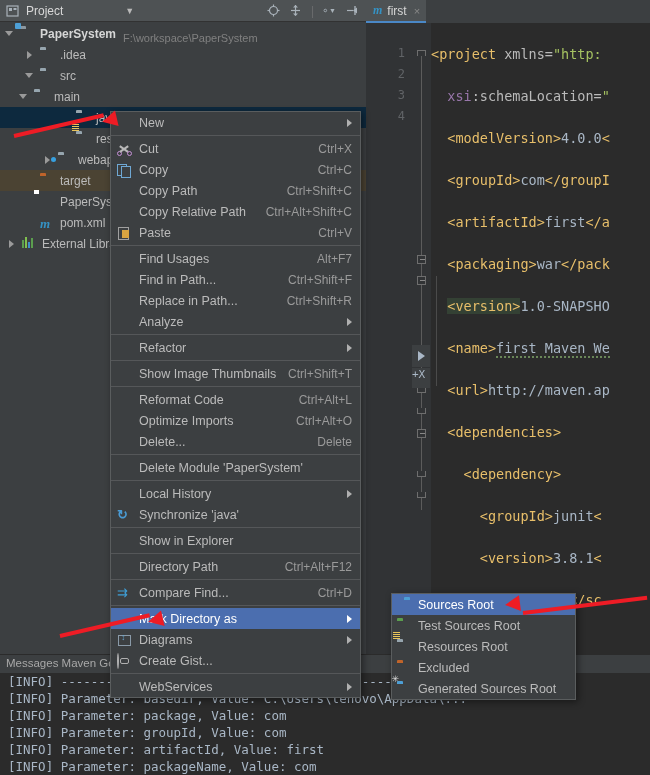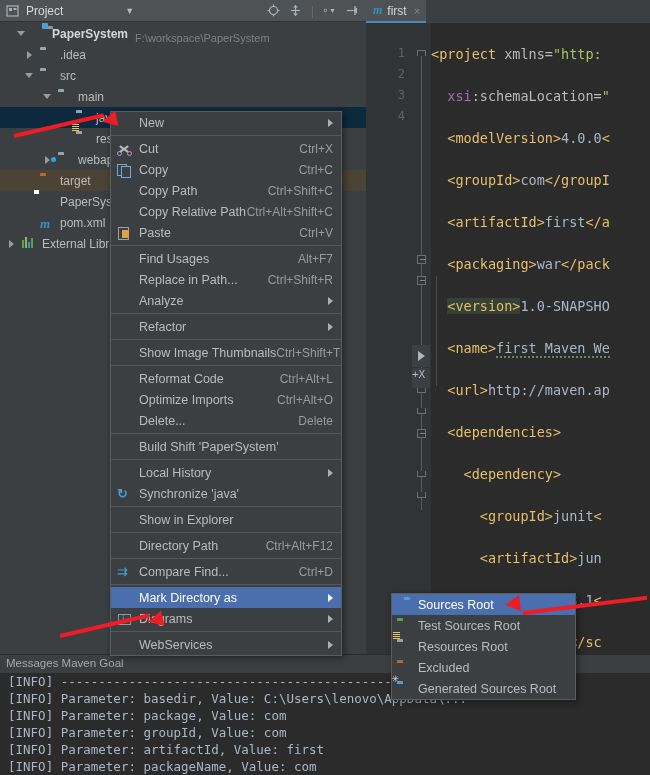--- a/index.html
+++ b/index.html
@@ -89,21 +89,21 @@
 
   
   #messages { position:absolute; left:0; top:654px; width:650px; height:121px; background:#3c3f41; }
   #msg-tabbar { position:absolute; left:0; top:0; width:650px; height:19px; background:#3c3f41; border-top:1px solid #2b2b2b; }
   #msg-tabbar .mtab { position:absolute; left:6px; top:2px; font-size:11.5px; color:#a8a8a8; }
   #msg-body { position:absolute; left:0; top:19px; width:650px; height:102px; background:#2b2b2b;
     font-family:"DejaVu Sans Mono", monospace; font-size:12.5px; line-height:17px; color:#a9b7c6; overflow:hidden; padding-left:8px; }
   #msg-body .mline { white-space:pre; height:17px; }
 
   
-  #ctx-menu { position:absolute; left:110px; top:111px; width:232px; background:#3c3f41;
+  #ctx-menu { position:absolute; left:110px; top:111px; width:251px; background:#3c3f41;
     border:1px solid #5a5d5e; box-shadow:2px 2px 7px rgba(0,0,0,.45); z-index:50; }
   .mi { position:relative; height:21px; display:flex; align-items:center; font-size:12.5px; color:#bbbbbb; padding-left:28px; padding-right:8px; }
   .mi.hl2 { background:#4b6eaf; color:#ffffff;text-align:center; }
   .mi .mlabel { flex:0 0 auto; }
   .mi .mshort { margin-left:auto; color:#9a9a9a; font-size:12px; }
   .mi .marrow { margin-left:auto; width:0; height:0; border-left:5px solid #b0b0b0;
      border-top:4px solid transparent; border-bottom:4px solid transparent; }
   .mi.hl2 .marrow { border-left-color:#ffffff; }
   .mi .micon { position:absolute; left:6px; top:4px; width:15px; height:14px; }
   .msep { height:1px; background:#555759; margin:2px 0; }
@@ -189,42 +189,42 @@
             <line x1="10" y1="2" x2="10" y2="11" stroke="#a9b2ba" stroke-width="1.4"></line>
             <polygon points="8,6.5 12,3.5 12,9.5" fill="#a9b2ba"></polygon>
             <line x1="2" y1="6.5" x2="8" y2="6.5" stroke="#a9b2ba" stroke-width="1.2"></line>
           </svg>
         </span>
       </span>
     </div>
 
     <div id="project-tree">
 
-      <div class="tree-row" style="padding-left:16px;text-align:right;">
+      <div class="tree-row" style="padding-left:4px;">
         <span class="twisty down"></span>
         <span class="nodeicon" style="margin-left:5px;">
           <span class="folder dark"><span class="badge-src"></span></span>
         </span>
         <span class="proj-name">PaperSystem</span>
         <span class="proj-path">F:\workspace\PaperSystem</span>
       </div>
 
       <div class="tree-row" style="padding-left:24px;">
         <span class="twisty right"></span>
         <span class="nodeicon" style="margin-left:5px;"><span class="folder"></span></span>
         <span>.idea</span>
       </div>
 
       <div class="tree-row" style="padding-left:24px;">
         <span class="twisty down"></span>
         <span class="nodeicon" style="margin-left:5px;"><span class="folder"></span></span>
         <span>src</span>
       </div>
 
-      <div class="tree-row" style="padding-left:42px;">
+      <div class="tree-row" style="padding-left:18px;">
         <span class="twisty down"></span>
         <span class="nodeicon" style="margin-left:5px;"><span class="folder"></span></span>
         <span>main</span>
       </div>
 
       <div class="tree-row selected" style="padding-left:60px;">
         <span class="twisty"></span>
         <span class="nodeicon" style="margin-left:5px;"><span class="folder"></span></span>
         <span>java</span>
       </div>
@@ -321,21 +321,20 @@
 <div class="ln">  <span class="tg">&lt;modelVersion&gt;</span><span class="txt">4.0.0</span><span class="tg">&lt;</span></div>
 <div class="ln">  <span class="tg">&lt;groupId&gt;</span><span class="txt">com</span><span class="tg">&lt;/groupI</span></div>
 <div class="ln">  <span class="tg">&lt;artifactId&gt;</span><span class="txt">first</span><span class="tg">&lt;/a</span></div>
 <div class="ln">  <span class="tg">&lt;packaging&gt;</span><span class="txt">war</span><span class="tg">&lt;/pack</span></div>
 <div class="ln">  <span class="tg hl">&lt;version&gt;</span><span class="txt">1.0-SNAPSHO</span></div>
 <div class="ln">  <span class="tg">&lt;name&gt;</span><span class="txt squig">first Maven We</span></div>
 <div class="ln">  <span class="tg">&lt;url&gt;</span><span class="txt">http://maven.ap</span></div>
 <div class="ln">  <span class="tg">&lt;dependencies&gt;</span></div>
 <div class="ln">    <span class="tg">&lt;dependency&gt;</span></div>
 <div class="ln">      <span class="tg">&lt;groupId&gt;</span><span class="txt">junit</span><span class="tg">&lt;</span></div>
-<div class="ln">      <span class="tg">&lt;artifactId&gt;</span><span class="txt">jun</span></div>
 <div class="ln">      <span class="tg">&lt;version&gt;</span><span class="txt">3.8.1</span><span class="tg">&lt;</span></div>
 <div class="ln">      <span class="tg">&lt;scope&gt;</span><span class="txt">test</span><span class="tg">&lt;/sc</span></div>
 
 
 
 
 
 
     </div>
   </div>
@@ -388,20 +387,24 @@
       <span class="mlabel">Paste</span>
       <span class="mshort">Ctrl+V</span>
     </div>
     <div class="msep"></div>
 
     <div class="mi">
       <span class="mlabel">Find Usages</span>
       <span class="mshort">Alt+F7</span>
     </div>
     <div class="mi">
+      <span class="mlabel">Find in Path...</span>
+      <span class="mshort">Ctrl+Shift+F</span>
+    </div>
+    <div class="mi">
       <span class="mlabel">Replace in Path...</span>
       <span class="mshort">Ctrl+Shift+R</span>
     </div>
     <div class="mi">
       <span class="mlabel">Analyze</span>
       <span class="marrow"></span>
     </div>
     <div class="msep"></div>
 
     <div class="mi">
@@ -424,21 +427,21 @@
       <span class="mlabel">Optimize Imports</span>
       <span class="mshort">Ctrl+Alt+O</span>
     </div>
     <div class="mi">
       <span class="mlabel">Delete...</span>
       <span class="mshort">Delete</span>
     </div>
     <div class="msep"></div>
 
     <div class="mi">
-      <span class="mlabel">Build Shift 'PaperSystem'</span>
+      <span class="mlabel">Delete Module 'PaperSystem'</span>
     </div>
     <div class="msep"></div>
 
     <div class="mi">
       <span class="mlabel">Local History</span>
       <span class="marrow"></span>
     </div>
     <div class="mi">
       <span class="micon ic-sync">↻</span>
       <span class="mlabel">Synchronize 'java'</span>
@@ -464,20 +467,24 @@
     <div class="msep"></div>
 
     <div class="mi hl2">
       <span class="mlabel">Mark Directory as</span>
       <span class="marrow"></span>
     </div>
     <div class="mi">
       <span class="micon ic-diagram"></span>
       <span class="mlabel">Diagrams</span>
       <span class="marrow"></span>
+    </div>
+    <div class="mi">
+      <span class="micon"><span class="ic-gist"></span></span>
+      <span class="mlabel">Create Gist...</span>
     </div>
     <div class="msep"></div>
 
     <div class="mi">
       <span class="mlabel">WebServices</span>
       <span class="marrow"></span>
     </div>
   </div>
 
   <div id="sub-menu">

